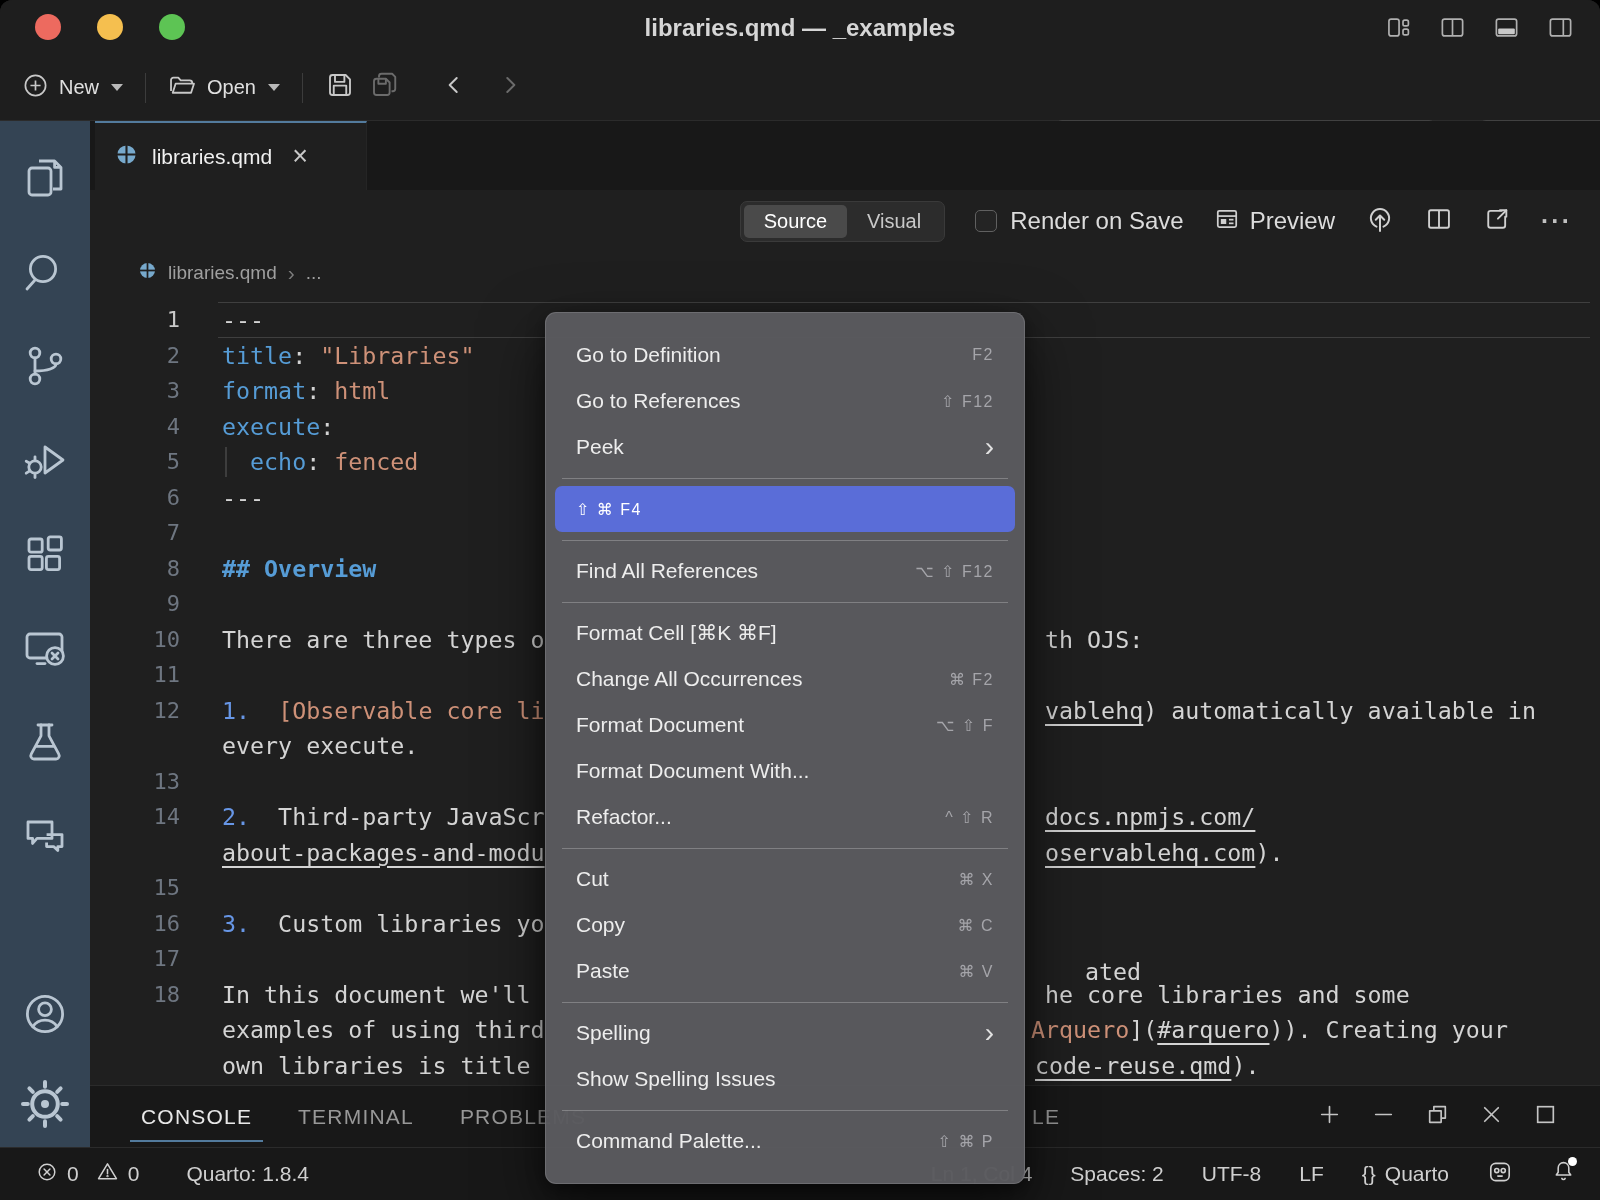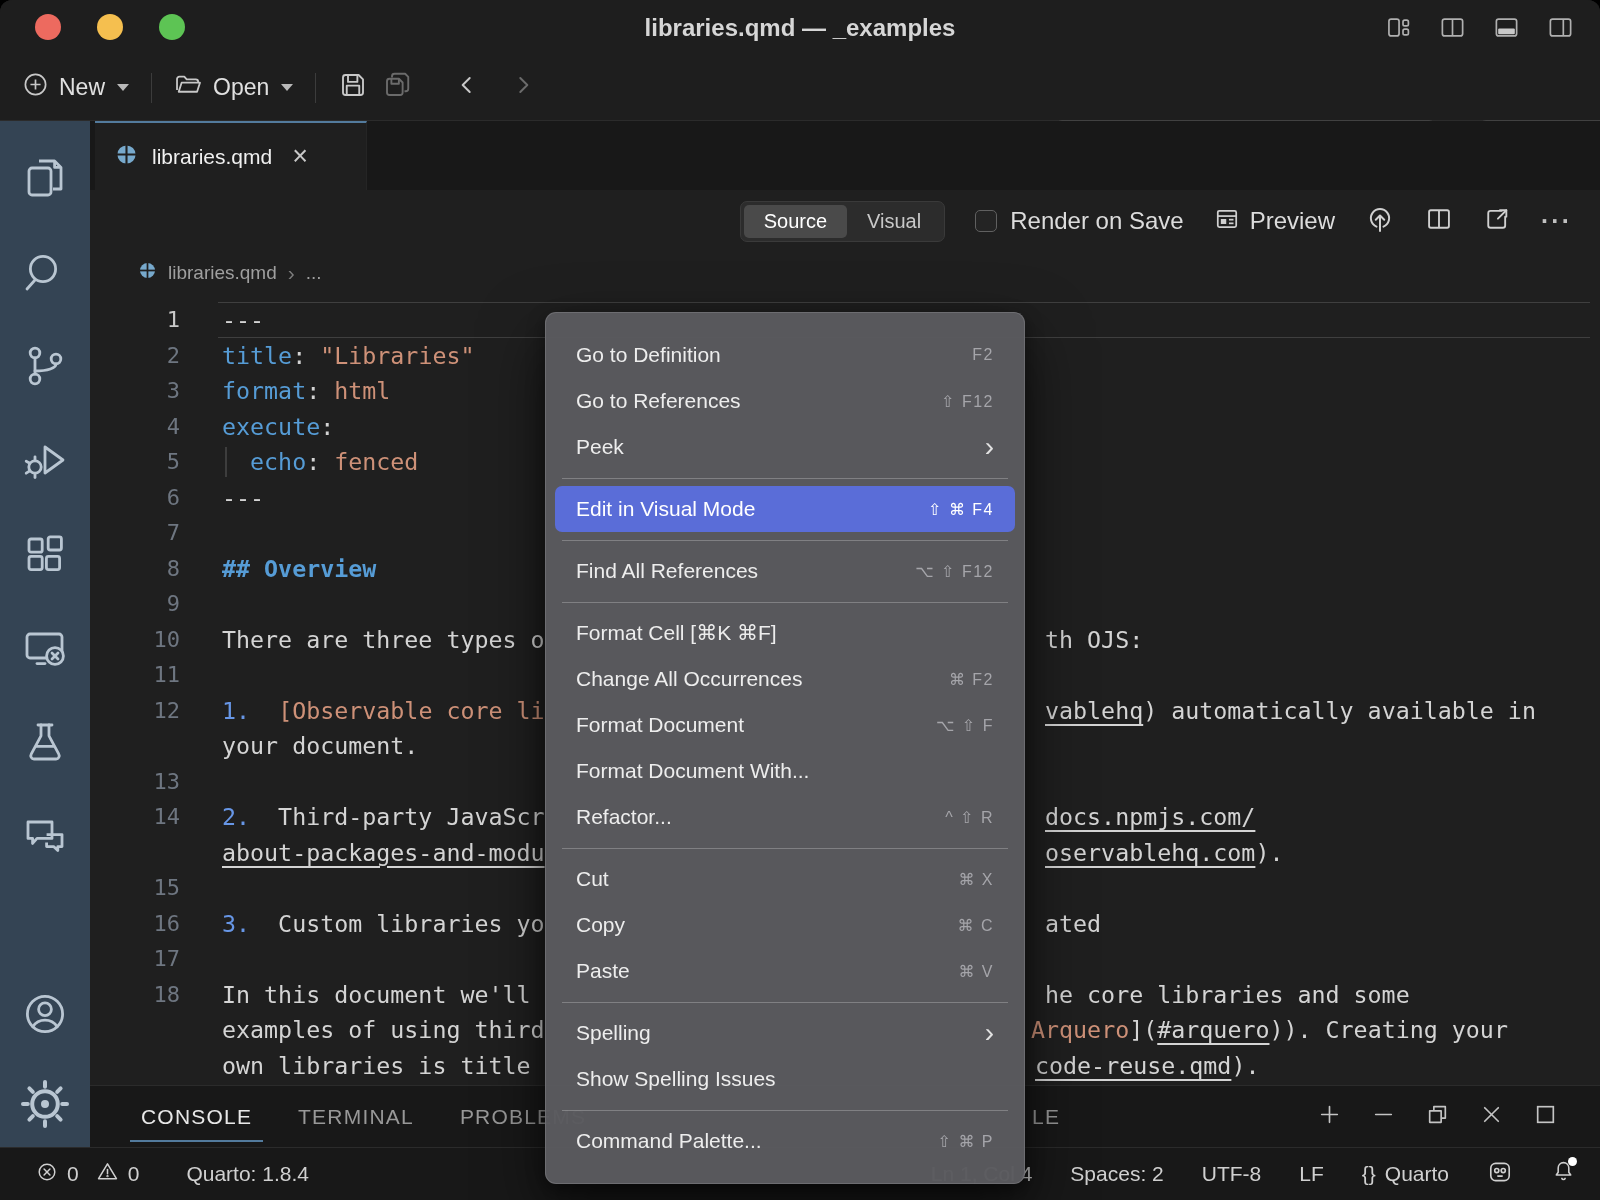--- a/index.html
+++ b/index.html
@@ -12,21 +12,21 @@
   .tl.red{left:35px;background:#ed6a5f;}
   .tl.yellow{left:97px;background:#f5bf4f;}
   .tl.green{left:159px;background:#5dc454;}
   .win-title{position:absolute;left:0;right:0;top:0;height:55px;line-height:55px;text-align:center;font-size:24px;font-weight:700;color:#d6d6d6;}
   .tb-icons{position:absolute;right:26px;top:0;height:55px;display:flex;gap:27px;align-items:center;}
   .tb-icons svg{display:block;}
 
   
   .toolbar{position:absolute;top:55px;left:0;right:0;height:65px;background:#1e1e1e;border-bottom:1px solid #2b2b2b;}
   .tb-left{position:absolute;left:22px;top:0;height:65px;display:flex;align-items:center;gap:14px;}
-  .tb-item{display:flex;align-items:center;gap:10px;color:#e0e0e0;font-size:23px;}
+  .tb-item{display:flex;align-items:center;gap:10px;color:#e0e0e0;font-size:20px;}
   .caret-down{width:0;height:0;border-left:6px solid transparent;border-right:6px solid transparent;border-top:7px solid #b9b9b9;margin-left:2px;}
   .tb-div{width:1px;height:30px;background:#3c3c3c;margin:0 8px;}
   .dim{opacity:.45;}
   .searchbox{position:absolute;left:588px;top:66px;width:310px;height:42px;border:1px solid #414141;border-radius:8px;background:#242424;display:flex;align-items:center;padding:0 14px;box-sizing:border-box;}
   .searchbox .stext{flex:0 0 auto;color:#c9c9c9;font-size:20px;margin-left:10px;}
   .searchbox .spacer{flex:1;}
   .pill{position:absolute;top:65px;height:44px;border:1px solid #414141;border-radius:8px;background:#1e1e1e;display:flex;align-items:center;gap:12px;padding:0 16px;box-sizing:border-box;color:#e0e0e0;font-size:20px;white-space:nowrap;}
   .pill.interp{left:1054px;width:383px;}
   .pill.workspace{left:1478px;width:160px;overflow:hidden;}
 
@@ -370,26 +370,26 @@
         <div class="crow"><span class="ln">3</span><span class="lseg"><span class="tk-kw">format</span><span class="tk-txt">: </span><span class="tk-str">html</span></span></div>
         <div class="crow"><span class="ln">4</span><span class="lseg"><span class="tk-kw">execute</span><span class="tk-txt">:</span></span></div>
         <div class="crow"><div class="iguide"></div><span class="ln">5</span><span class="lseg"><span class="tk-txt">  </span><span class="tk-kw">echo</span><span class="tk-txt">: </span><span class="tk-str">fenced</span></span></div>
         <div class="crow"><span class="ln">6</span><span class="lseg"><span class="tk-txt">---</span></span></div>
         <div class="crow"><span class="ln">7</span><span class="lseg"></span></div>
         <div class="crow"><span class="ln">8</span><span class="lseg"><span class="tk-head">## Overview</span></span></div>
         <div class="crow"><span class="ln">9</span><span class="lseg"></span></div>
         <div class="crow"><span class="ln">10</span><span class="lseg"><span class="tk-txt">There are three types o</span></span><span class="rseg" style="left: 955px;"><span class="tk-txt">th OJS:</span></span></div>
         <div class="crow"><span class="ln">11</span><span class="lseg"></span></div>
         <div class="crow"><span class="ln">12</span><span class="lseg"><span class="tk-lst">1.</span><span class="tk-txt">  </span><span class="tk-str">[Observable core li</span></span><span class="rseg" style="left: 955px;"><span class="tk-link">vablehq</span><span class="tk-txt">) automatically available in</span></span></div>
-        <div class="crow"><span class="ln"></span><span class="lseg"><span class="tk-txt">your document.</span></span></div>
+        <div class="crow"><span class="ln"></span><span class="lseg"><span class="tk-txt">every execute.</span></span></div>
         <div class="crow"><span class="ln">13</span><span class="lseg"></span></div>
         <div class="crow"><span class="ln">14</span><span class="lseg"><span class="tk-lst">2.</span><span class="tk-txt">  Third-party JavaScr</span></span><span class="rseg" style="left: 955px;"><span class="tk-link">docs.npmjs.com/</span></span></div>
         <div class="crow"><span class="ln"></span><span class="lseg"><span class="tk-link">about-packages-and-modu</span></span><span class="rseg" style="left: 955px;"><span class="tk-link">oservablehq.com</span><span class="tk-txt">).</span></span></div>
         <div class="crow"><span class="ln">15</span><span class="lseg"></span></div>
-        <div class="crow"><span class="ln">16</span><span class="lseg"><span class="tk-lst">3.</span><span class="tk-txt">  Custom libraries yo</span></span><span class="rseg" style="left: 955px;"><span class="tk-txt">ated</span></span></div>
+        <div class="crow"><span class="ln">16</span><span class="lseg"><span class="tk-lst">3.</span><span class="tk-txt">  Custom libraries yo</span></span><span class="rseg" style="left: 995px; margin-top: 48px;"><span class="tk-txt">ated</span></span></div>
         <div class="crow"><span class="ln">17</span><span class="lseg"></span></div>
         <div class="crow"><span class="ln">18</span><span class="lseg"><span class="tk-txt">In this document we'll </span></span><span class="rseg" style="left: 955px;"><span class="tk-txt">he core libraries and some</span></span></div>
         <div class="crow"><span class="ln"></span><span class="lseg"><span class="tk-txt">examples of using third</span></span><span class="rseg" style="left: 941px;"><span class="tk-str">Arquero</span><span class="tk-txt">](</span><span class="tk-link">#arquero</span><span class="tk-txt">)). Creating your</span></span></div>
         <div class="crow"><span class="ln"></span><span class="lseg"><span class="tk-txt">own libraries is title</span></span><span class="rseg" style="left: 945px;"><span class="tk-link">code-reuse.qmd</span><span class="tk-txt">).</span></span></div>
       </div>
   </div>
 
   <div class="context-menu" id="context-menu">
       <div class="mi">
         <span class="lbl">Go to Definition</span>
@@ -398,21 +398,20 @@
       <div class="mi">
         <span class="lbl">Go to References</span>
         <span class="sc">⇧ F12</span>
       </div>
       <div class="mi">
         <span class="lbl">Peek</span>
         <span class="chev">›</span>
       </div>
       <div class="msep"></div>
       <div class="mi hl">
-        <span class="lbl">Edit in Visual Mode</span>
         <span class="sc">⇧ ⌘ F4</span>
       </div>
       <div class="msep"></div>
       <div class="mi">
         <span class="lbl">Find All References</span>
         <span class="sc">⌥ ⇧ F12</span>
       </div>
       <div class="msep"></div>
       <div class="mi">
         <span class="lbl">Format Cell [⌘K ⌘F]</span>

